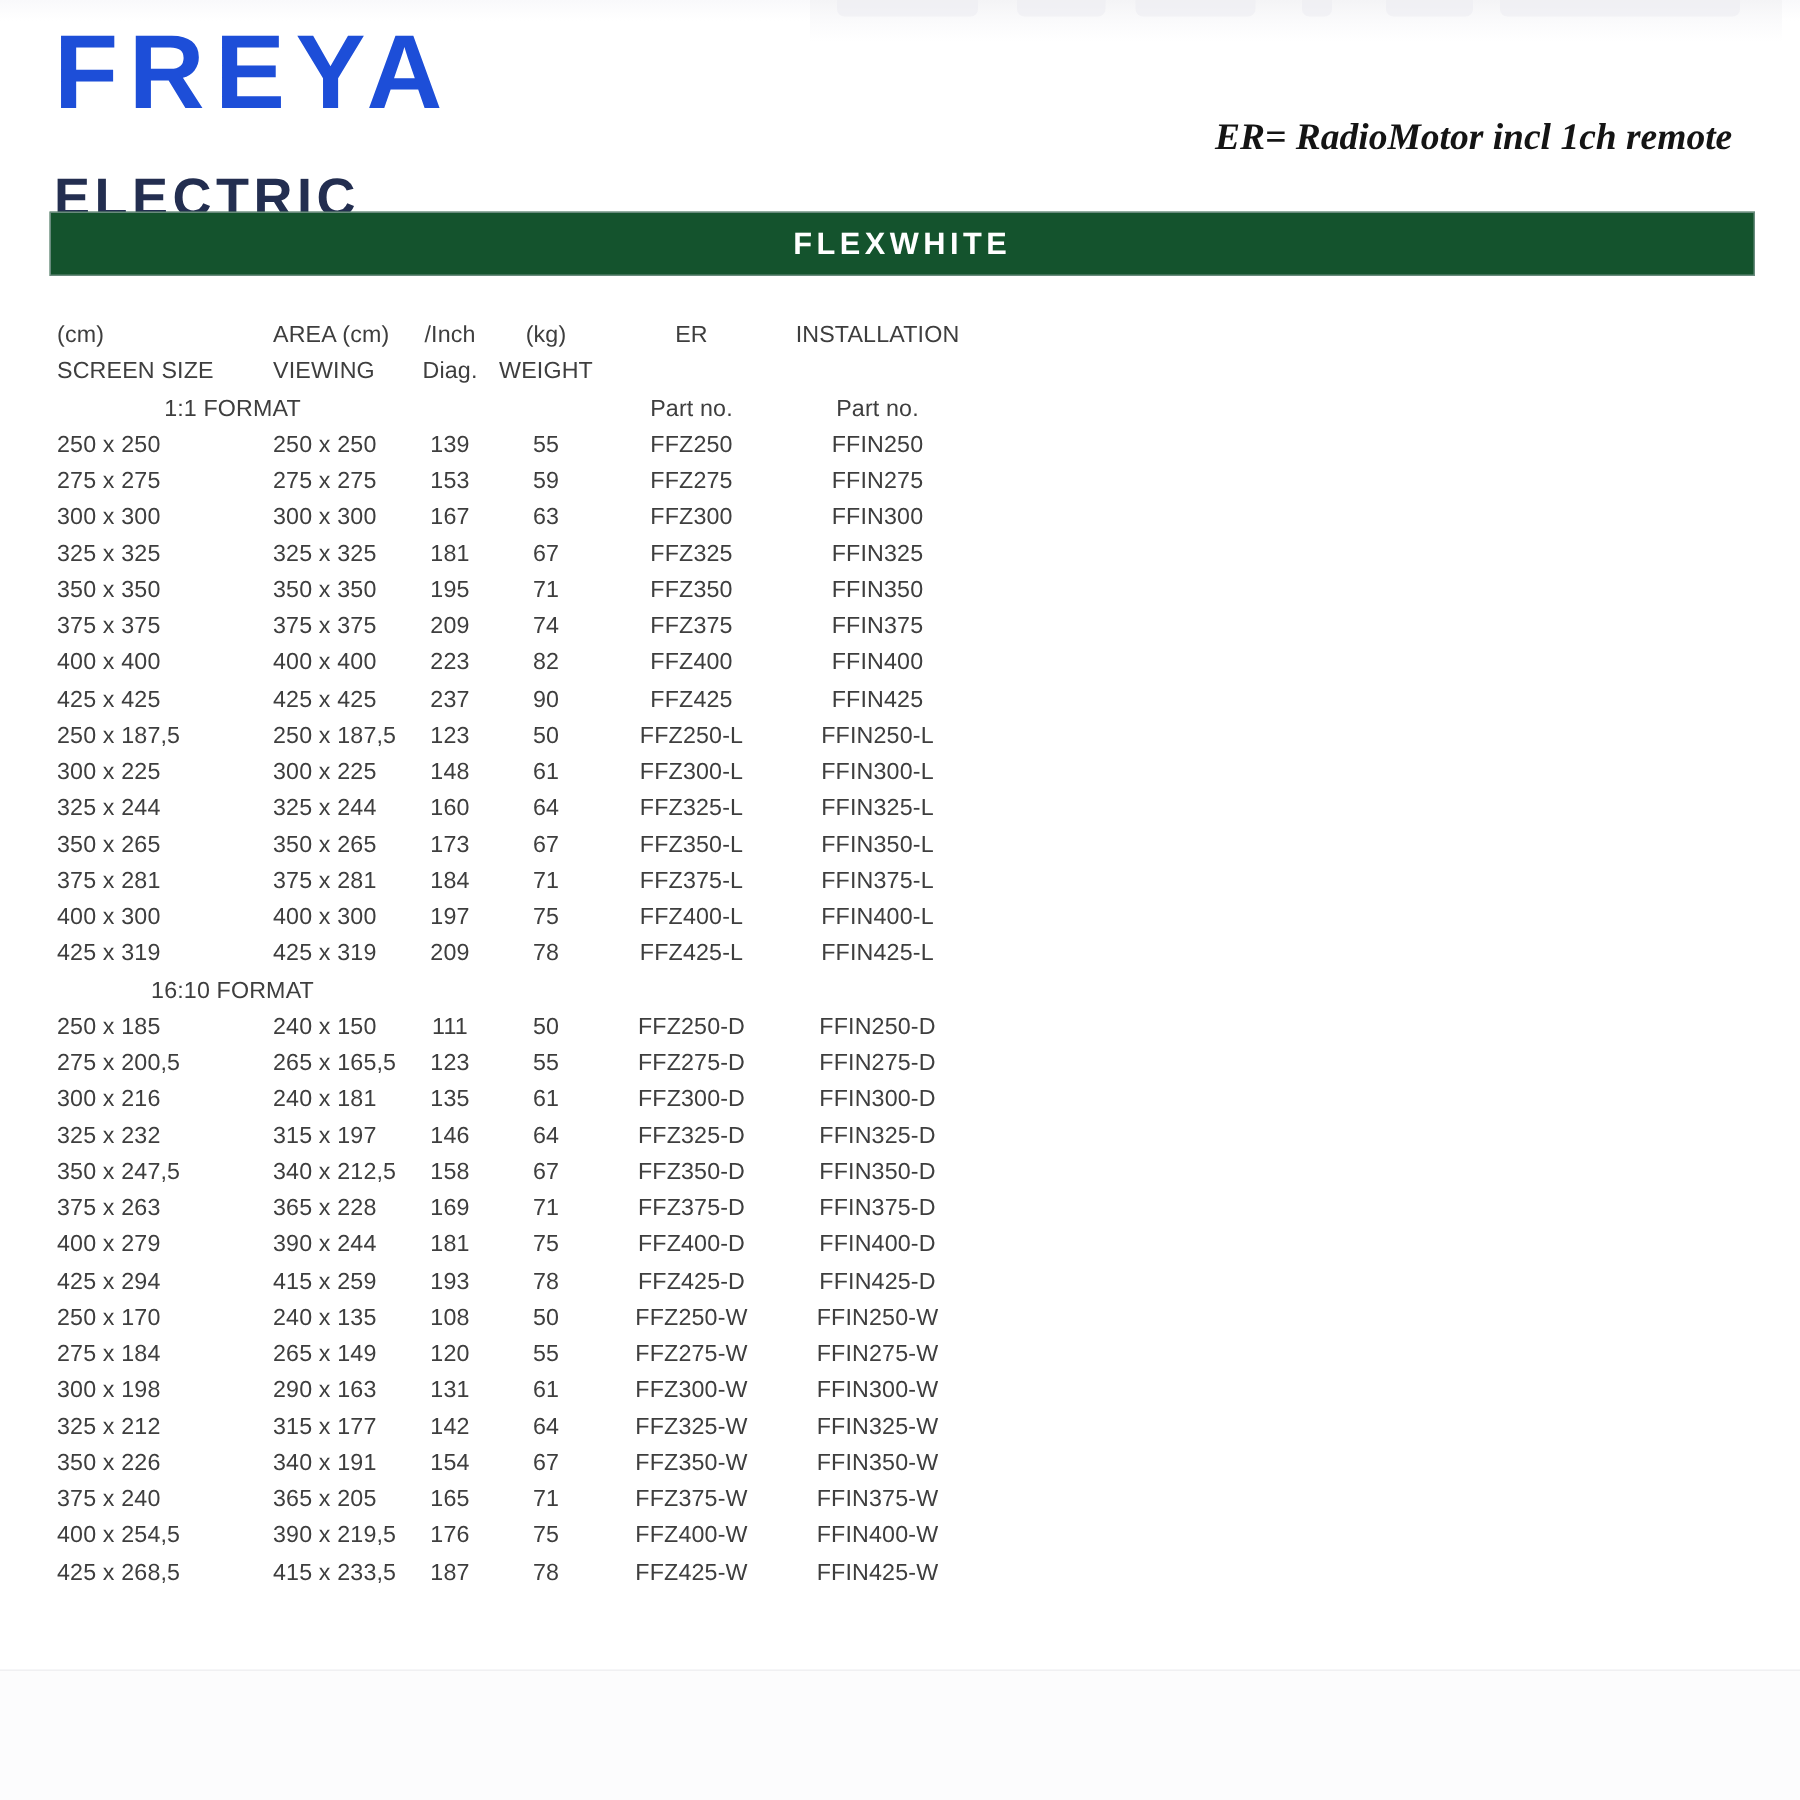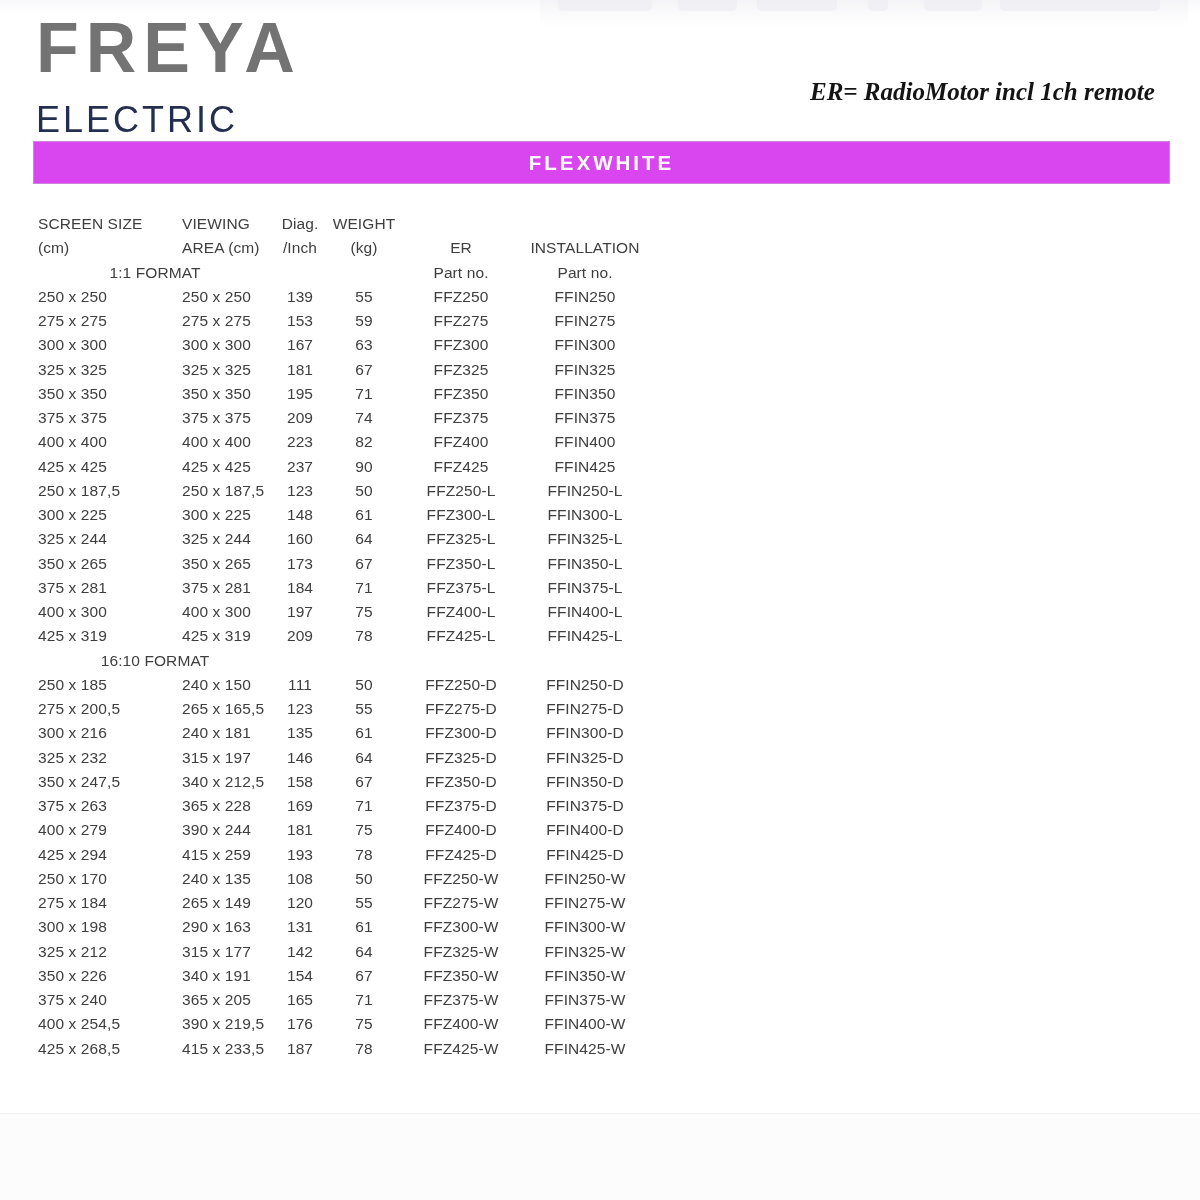--- a/index.html
+++ b/index.html
@@ -11,22 +11,22 @@
   
   .top-wash{position:absolute;left:0;top:0;width:1200px;height:14px;
     background:linear-gradient(to bottom,#f9f9fb,#ffffff);}
   .top-ghost-band{position:absolute;left:540px;top:0;width:648px;height:28px;
     background:linear-gradient(to bottom,#f4f4f6 0%,#fbfbfc 55%,#ffffff 100%);}
   .ghost-tab{position:absolute;top:0;height:11px;background:#ededf1;opacity:.6;
     border-radius:0 0 5px 5px;}
   
   .brand{position:absolute;left:36px;top:8px;line-height:normal;
     font-size:70px;font-weight:700;letter-spacing:7px;color:#232e50;}
-  .brand-sub{position:absolute;left:36px;top:99px;line-height:normal;
-    font-size:36px;font-weight:400;letter-spacing:3px;color:#232e50;}
+  .brand-sub{position:absolute;left:36px;top:111px;line-height:normal;
+    font-size:36px;font-weight:700;letter-spacing:3px;color:#232e50;}
   
   .legend{position:absolute;left:810px;top:80px;
     font-family:"Liberation Serif",serif;font-style:italic;font-weight:700;
     font-size:25px;line-height:24px;color:#141414;}
   
   .banner{position:absolute;left:33px;top:141px;width:1137px;height:43px;
     background:#5c6577;border:1px solid rgba(190,195,205,.5);box-sizing:border-box;
     text-align:center;line-height:41px;
     color:#ffffff;font-size:20.5px;font-weight:700;letter-spacing:3px;}
   
@@ -47,47 +47,47 @@
 
 <div class="top-wash"></div>
 <div class="top-ghost-band"></div>
 <div class="ghost-tab" style="left:558px;width:94px;"></div>
 <div class="ghost-tab" style="left:678px;width:59px;"></div>
 <div class="ghost-tab" style="left:757px;width:80px;"></div>
 <div class="ghost-tab" style="left:868px;width:20px;"></div>
 <div class="ghost-tab" style="left:924px;width:58px;"></div>
 <div class="ghost-tab" style="left:1000px;width:160px;"></div>
 
-<div class="brand" style="color: #737373;">FREYA</div>
+<div class="brand" style="color: #1d4ed8;">FREYA</div>
 <div class="brand-sub" style="color: rgb(35, 46, 80);">ELECTRIC</div>
 
 <div class="legend">
   <div>ER= RadioMotor incl 1ch remote</div>
 </div>
 
-<div class="banner" style="background: #d946ef; color: rgb(255, 255, 255);">FLEXWHITE</div>
+<div class="banner" style="background: #14532d; color: rgb(255, 255, 255);">FLEXWHITE</div>
 
 <div class="spec-table" style="color: rgb(62, 62, 62);">
-    <div class="trow">
-      <span class="al">SCREEN SIZE</span>
-      <span class="al">VIEWING</span>
-      <span class="ac">Diag.</span>
-      <span class="ac">WEIGHT</span>
-      <span class="ac"></span>
-      <span class="ac"></span>
-    </div>
     <div class="trow">
       <span class="al">(cm)</span>
       <span class="al">AREA (cm)</span>
       <span class="ac">/Inch</span>
       <span class="ac">(kg)</span>
       <span class="ac">ER</span>
       <span class="ac">INSTALLATION</span>
     </div>
     <div class="trow">
+      <span class="al">SCREEN SIZE</span>
+      <span class="al">VIEWING</span>
+      <span class="ac">Diag.</span>
+      <span class="ac">WEIGHT</span>
+      <span class="ac"></span>
+      <span class="ac"></span>
+    </div>
+    <div class="trow">
       <span class="sec-label">1:1 FORMAT</span>
       <span class="ac"></span>
       <span class="ac"></span>
       <span class="ac">Part no.</span>
       <span class="ac">Part no.</span>
     </div>
     <div class="trow">
       <span class="al">250 x 250</span>
       <span class="al">250 x 250</span>
       <span class="ac">139</span>

